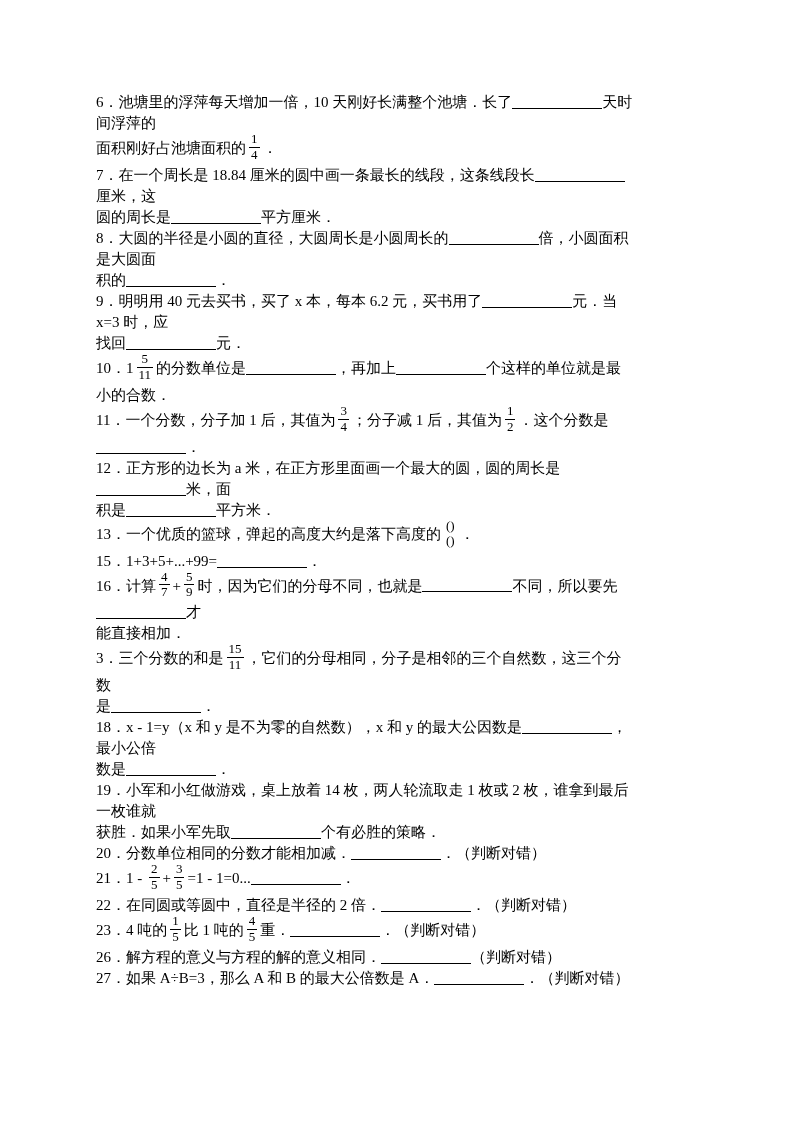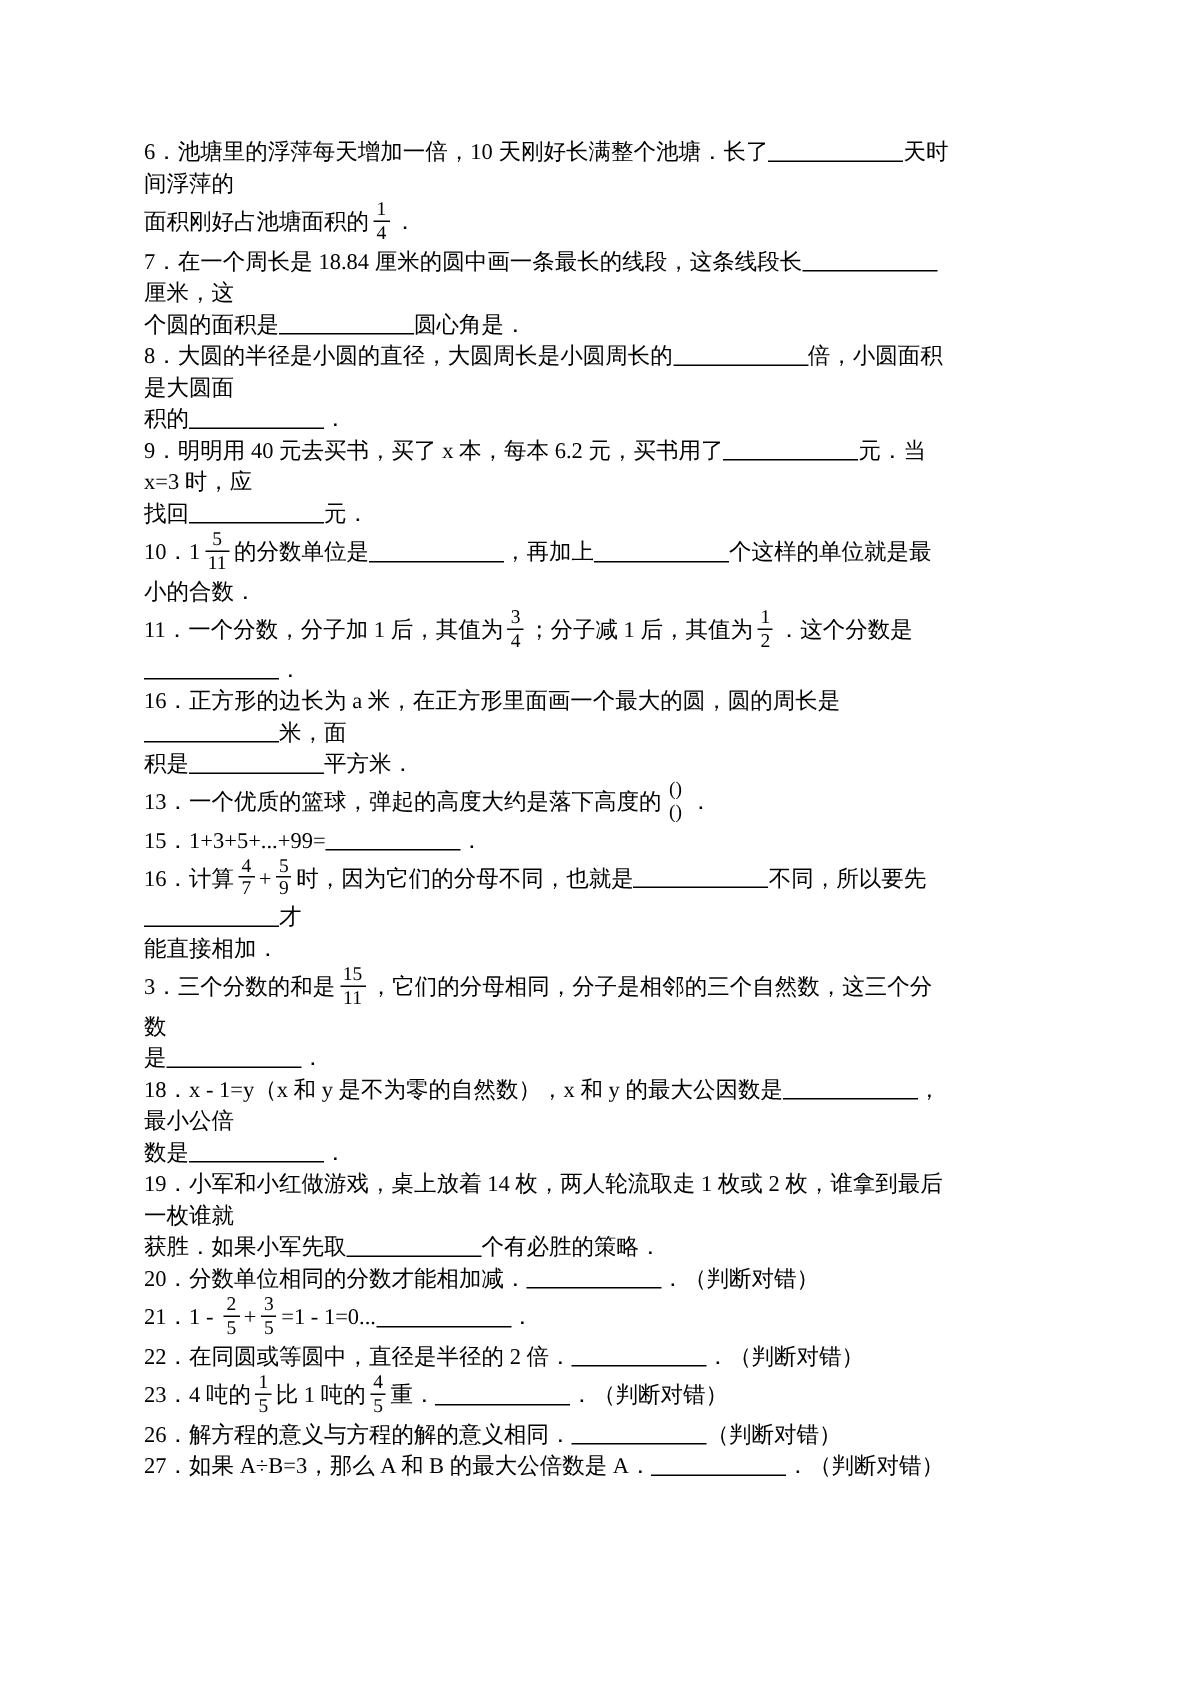--- a/index.html
+++ b/index.html
@@ -44,31 +44,31 @@
     line-height: 21px;
   }
 </style>
 </head>
 <body>
 
 <div class="page">
 
   <p class="q"><span>6．池塘里的浮萍每天增加一倍，10 天刚好长满整个池塘．长了</span><span class="blank"></span><span>天时间浮萍的</span><br><span>面积刚好占池塘面积的</span><span class="frac"><span class="num">1</span><span class="den">4</span></span><span>．</span></p>
 
-  <p class="q"><span>7．在一个周长是 18.84 厘米的圆中画一条最长的线段，这条线段长</span><span class="blank"></span><span>厘米，这</span><br><span>个圆的面积是</span><span class="blank"></span><span>圆心角是．</span></p>
+  <p class="q"><span>7．在一个周长是 18.84 厘米的圆中画一条最长的线段，这条线段长</span><span class="blank"></span><span>厘米，这</span><br><span>圆的周长是</span><span class="blank"></span><span>平方厘米．</span></p>
 
   <p class="q"><span>8．大圆的半径是小圆的直径，大圆周长是小圆周长的</span><span class="blank"></span><span>倍，小圆面积是大圆面</span><br><span>积的</span><span class="blank"></span><span>．</span></p>
 
   <p class="q"><span>9．明明用 40 元去买书，买了 x 本，每本 6.2 元，买书用了</span><span class="blank"></span><span>元．当 x=3 时，应</span><br><span>找回</span><span class="blank"></span><span>元．</span></p>
 
   <p class="q"><span>10．1</span><span class="frac"><span class="num">5</span><span class="den">11</span></span><span>的分数单位是</span><span class="blank"></span><span>，再加上</span><span class="blank"></span><span>个这样的单位就是最小的合数．</span></p>
 
   <p class="q"><span>11．一个分数，分子加 1 后，其值为</span><span class="frac"><span class="num">3</span><span class="den">4</span></span><span>；分子减 1 后，其值为</span><span class="frac"><span class="num">1</span><span class="den">2</span></span><span>．这个分数是</span><span class="blank"></span><span>．</span></p>
 
-  <p class="q"><span>16．正方形的边长为 a 米，在正方形里面画一个最大的圆，圆的周长是</span><span class="blank"></span><span>米，面</span><br><span>积是</span><span class="blank"></span><span>平方米．</span></p>
+  <p class="q"><span>12．正方形的边长为 a 米，在正方形里面画一个最大的圆，圆的周长是</span><span class="blank"></span><span>米，面</span><br><span>积是</span><span class="blank"></span><span>平方米．</span></p>
 
   <p class="q"><span>13．一个优质的篮球，弹起的高度大约是落下高度的</span><span class="frac nobar"><span class="num">()</span><span class="den">()</span></span><span>．</span></p>
 
 
   <p class="q"><span>15．1+3+5+...+99=</span><span class="blank"></span><span>．</span></p>
 
   <p class="q"><span>16．计算</span><span class="frac"><span class="num">4</span><span class="den">7</span></span><span>+</span><span class="frac"><span class="num">5</span><span class="den">9</span></span><span>时，因为它们的分母不同，也就是</span><span class="blank"></span><span>不同，所以要先</span><span class="blank"></span><span>才</span><br><span>能直接相加．</span></p>
 
   <p class="q"><span>3．三个分数的和是</span><span class="frac"><span class="num">15</span><span class="den">11</span></span><span>，它们的分母相同，分子是相邻的三个自然数，这三个分数</span><br><span>是</span><span class="blank"></span><span>．</span></p>
 

